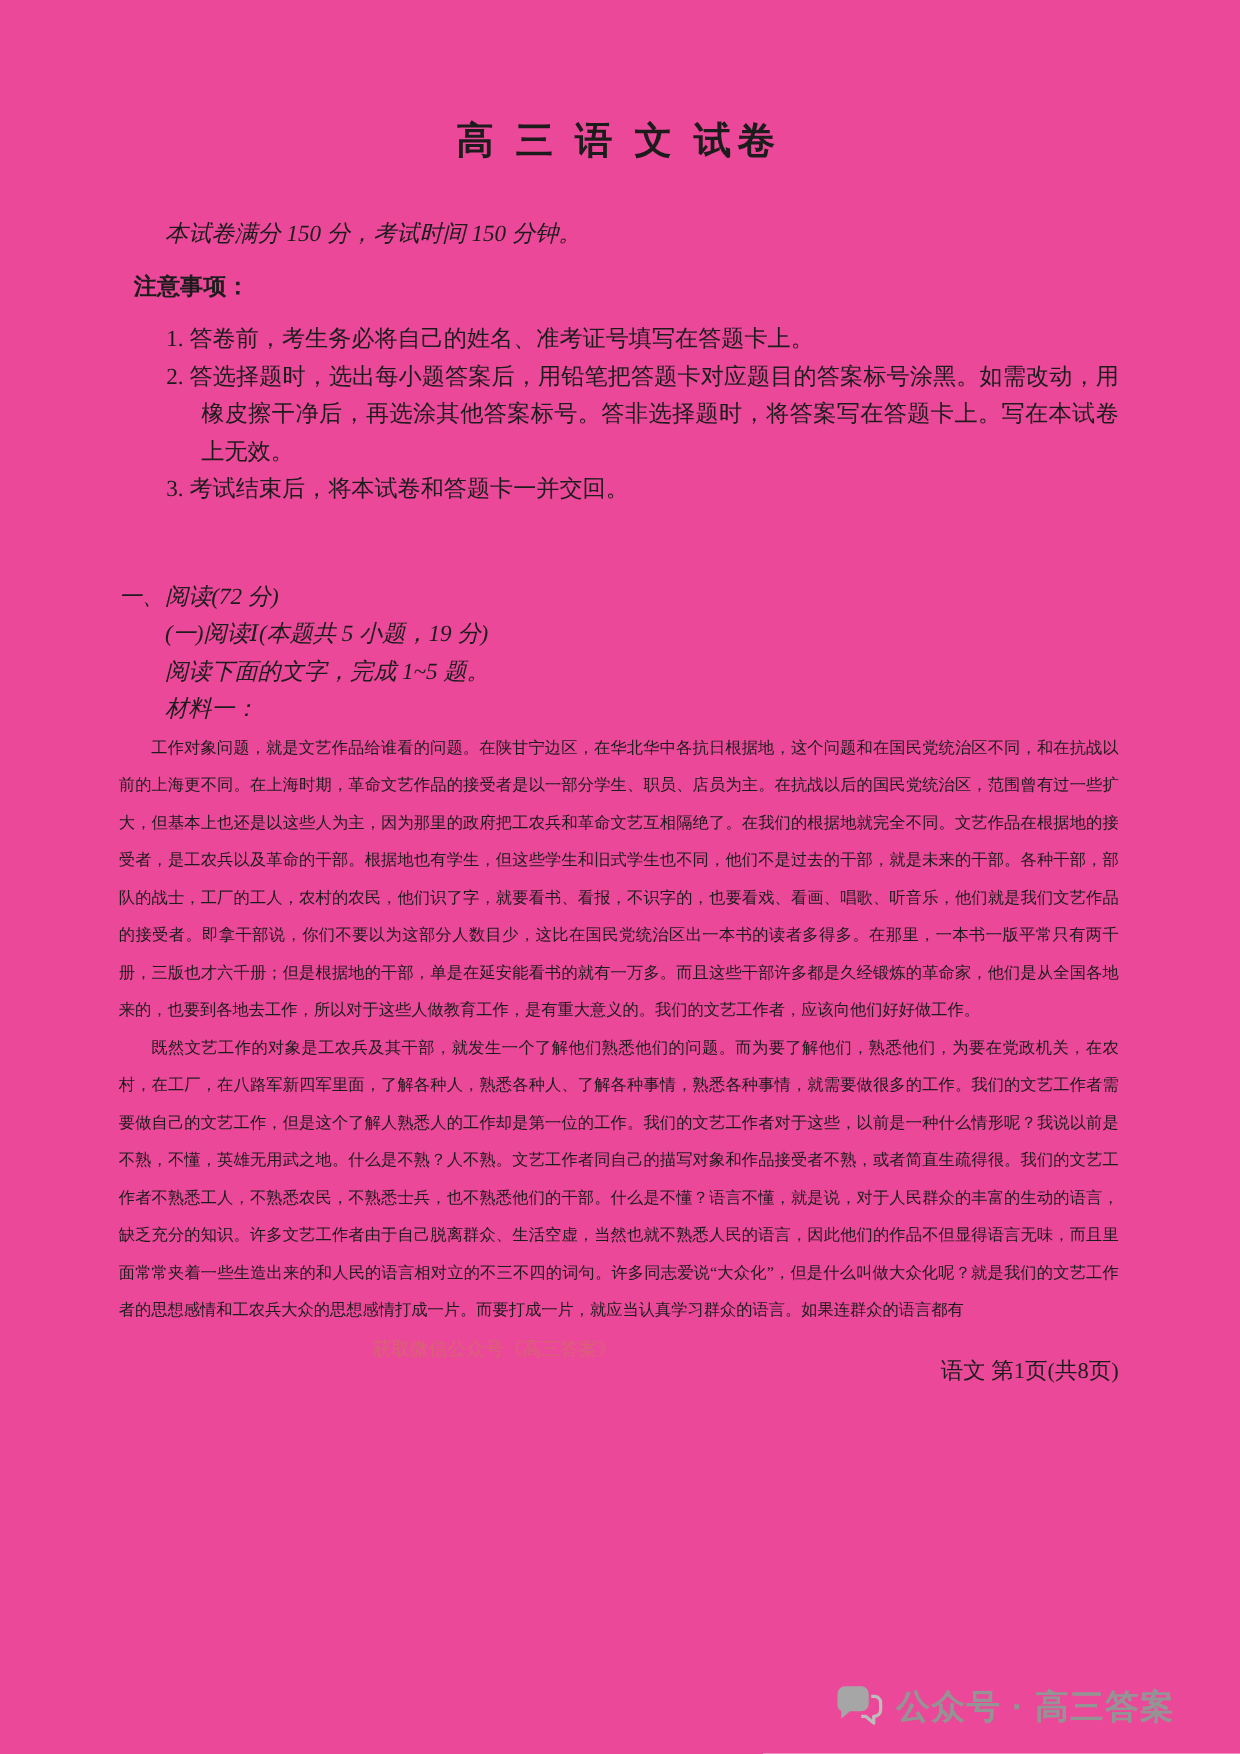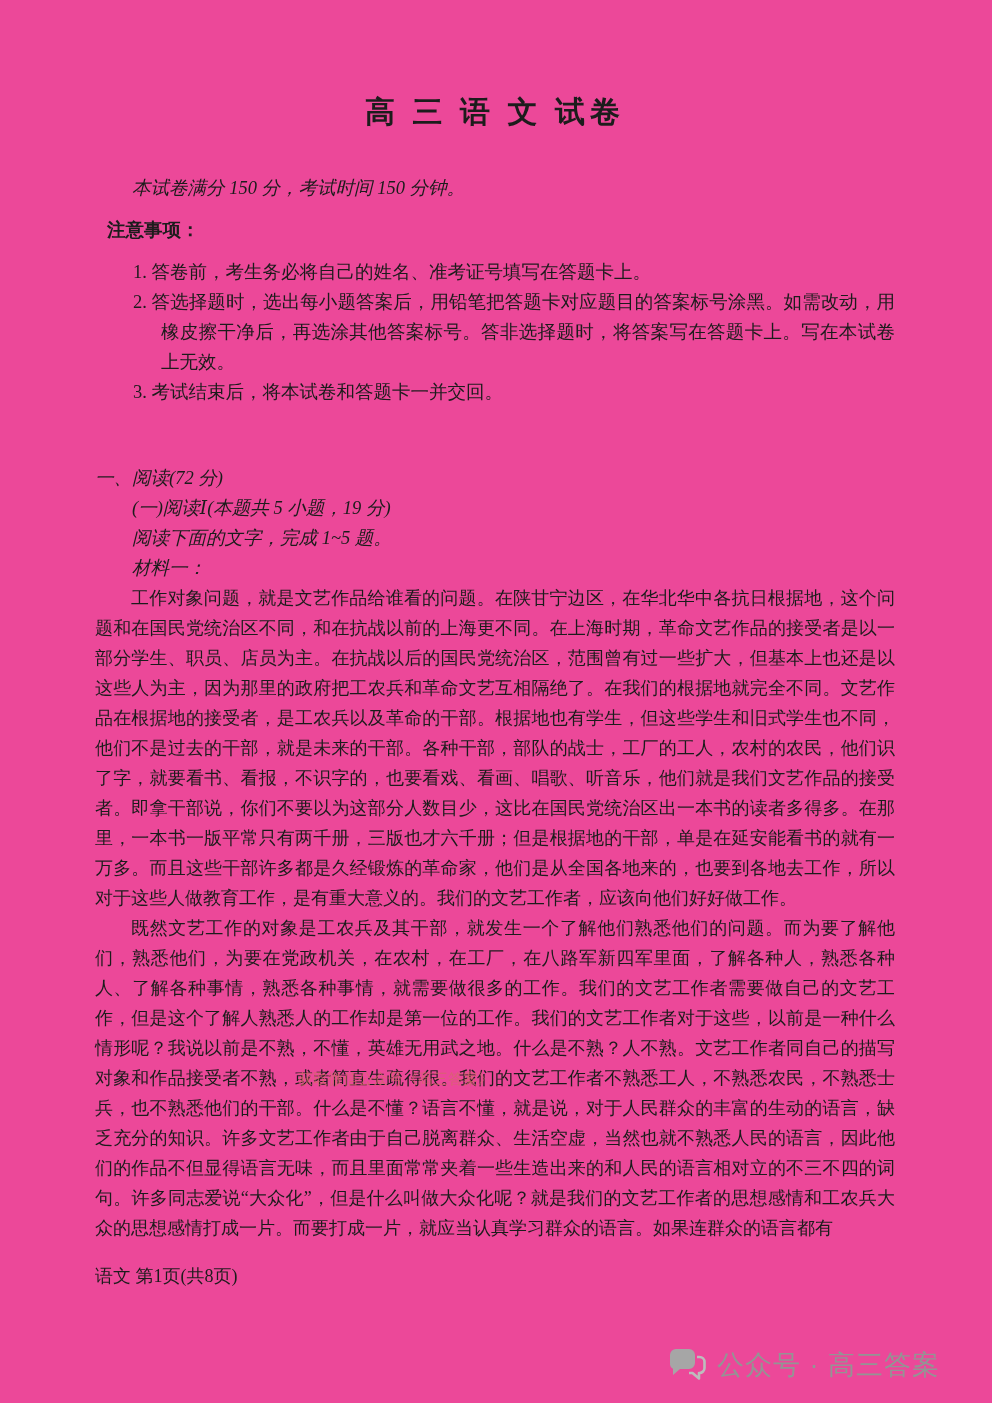--- a/index.html
+++ b/index.html
@@ -52,28 +52,28 @@
     margin: 0 0 0 38px;
     padding-left: 28px;
     text-indent: -28px;
   }
   .section-heading {
     margin-top: 56px;
     font-size: 18.5px;
     line-height: 30px;
   }
   .para {
-    font-size: 18px;
+    font-size: 13px;
     line-height: 30px;
     text-align: justify;
     text-indent: 2em;
     margin: 0;
   }
   .footer-line {
-    text-align: left;
+    text-align: right;
     font-size: 18px;
     line-height: 30px;
   }
   .watermark {
     position: absolute;
     left: 298px;
     top: 1070px;
     font-size: 15px;
     color: #d46a6a;
     opacity: 0.8;
@@ -84,21 +84,21 @@
   .badge {
     position: absolute;
     right: 52px;
     bottom: 20px;
     display: flex;
     align-items: center;
     gap: 10px;
     color: #949494;
     font-family: "Liberation Sans", "DejaVu Sans", sans-serif;
     font-size: 27px;
-    font-weight: 400;
+    font-weight: 700;
     letter-spacing: 1px;
   }
   .badge .icon-wrap {
     display: inline-flex;
     align-items: center;
   }
 </style>
 </head>
 <body>
 

